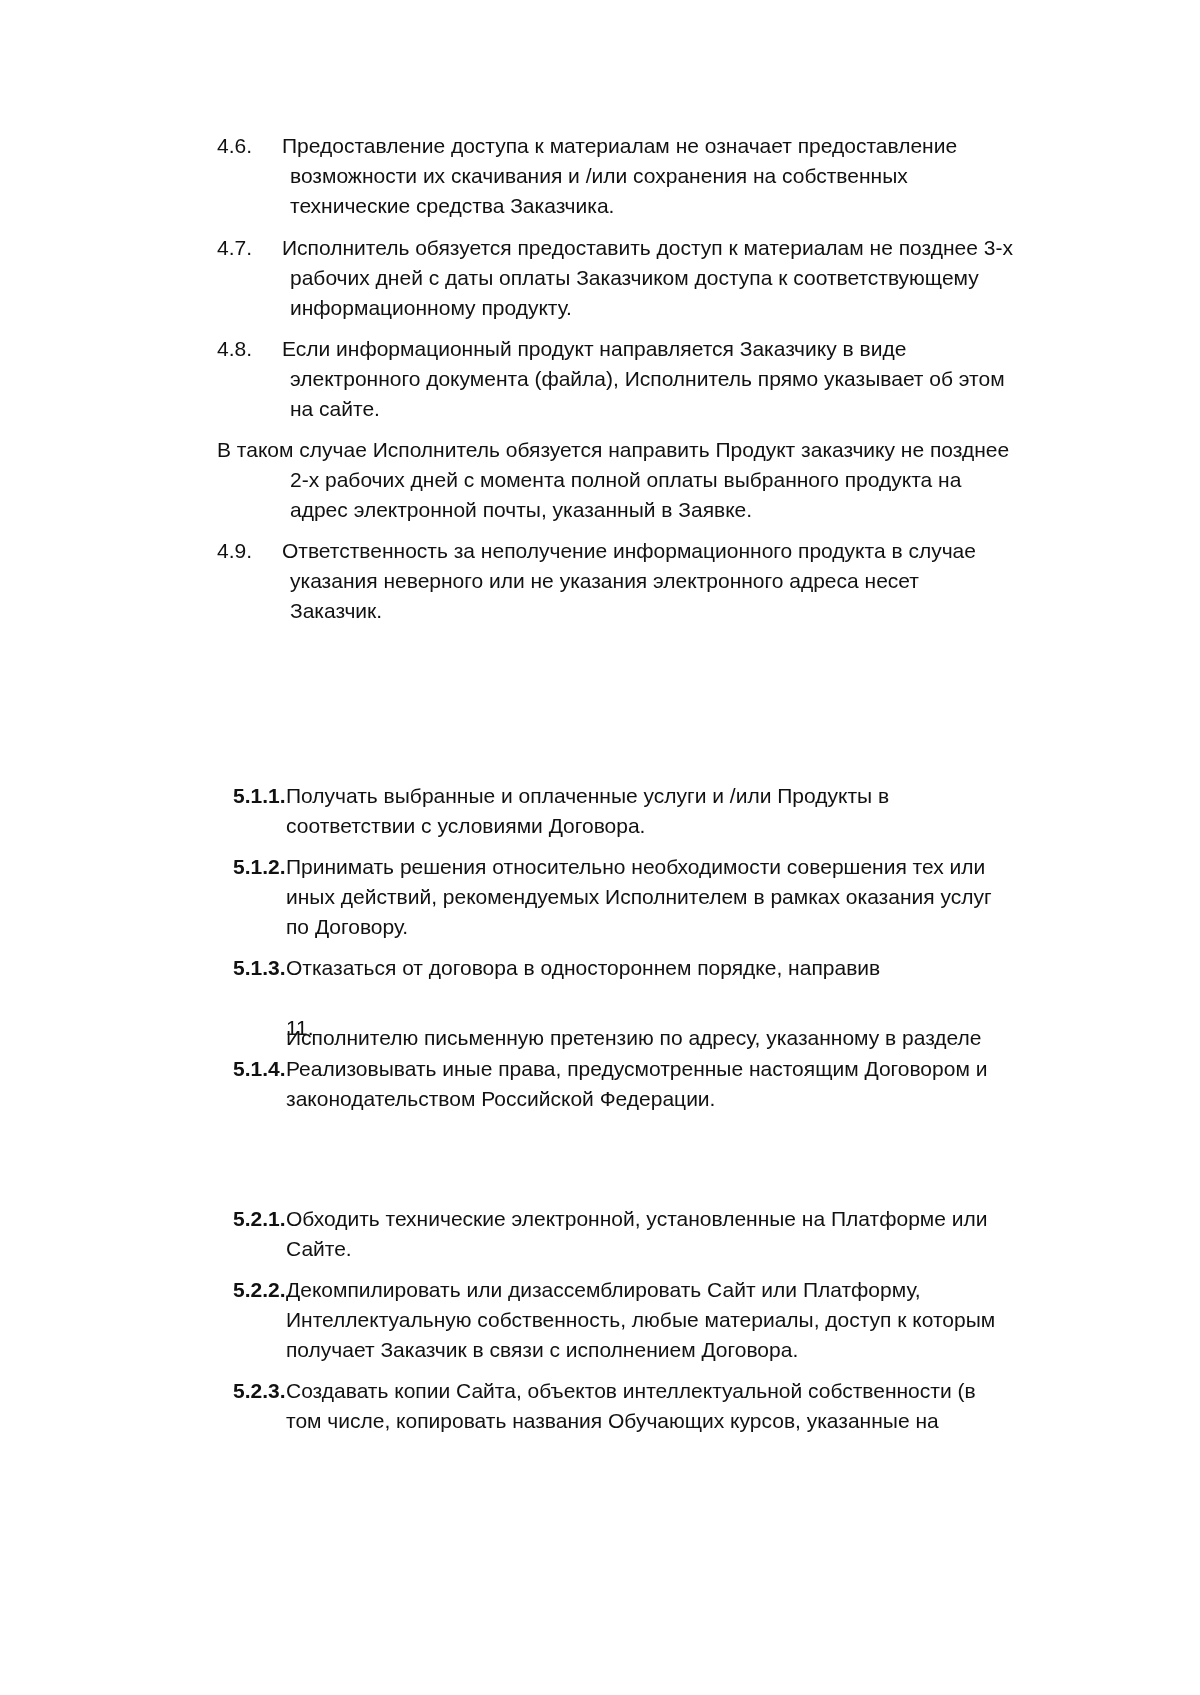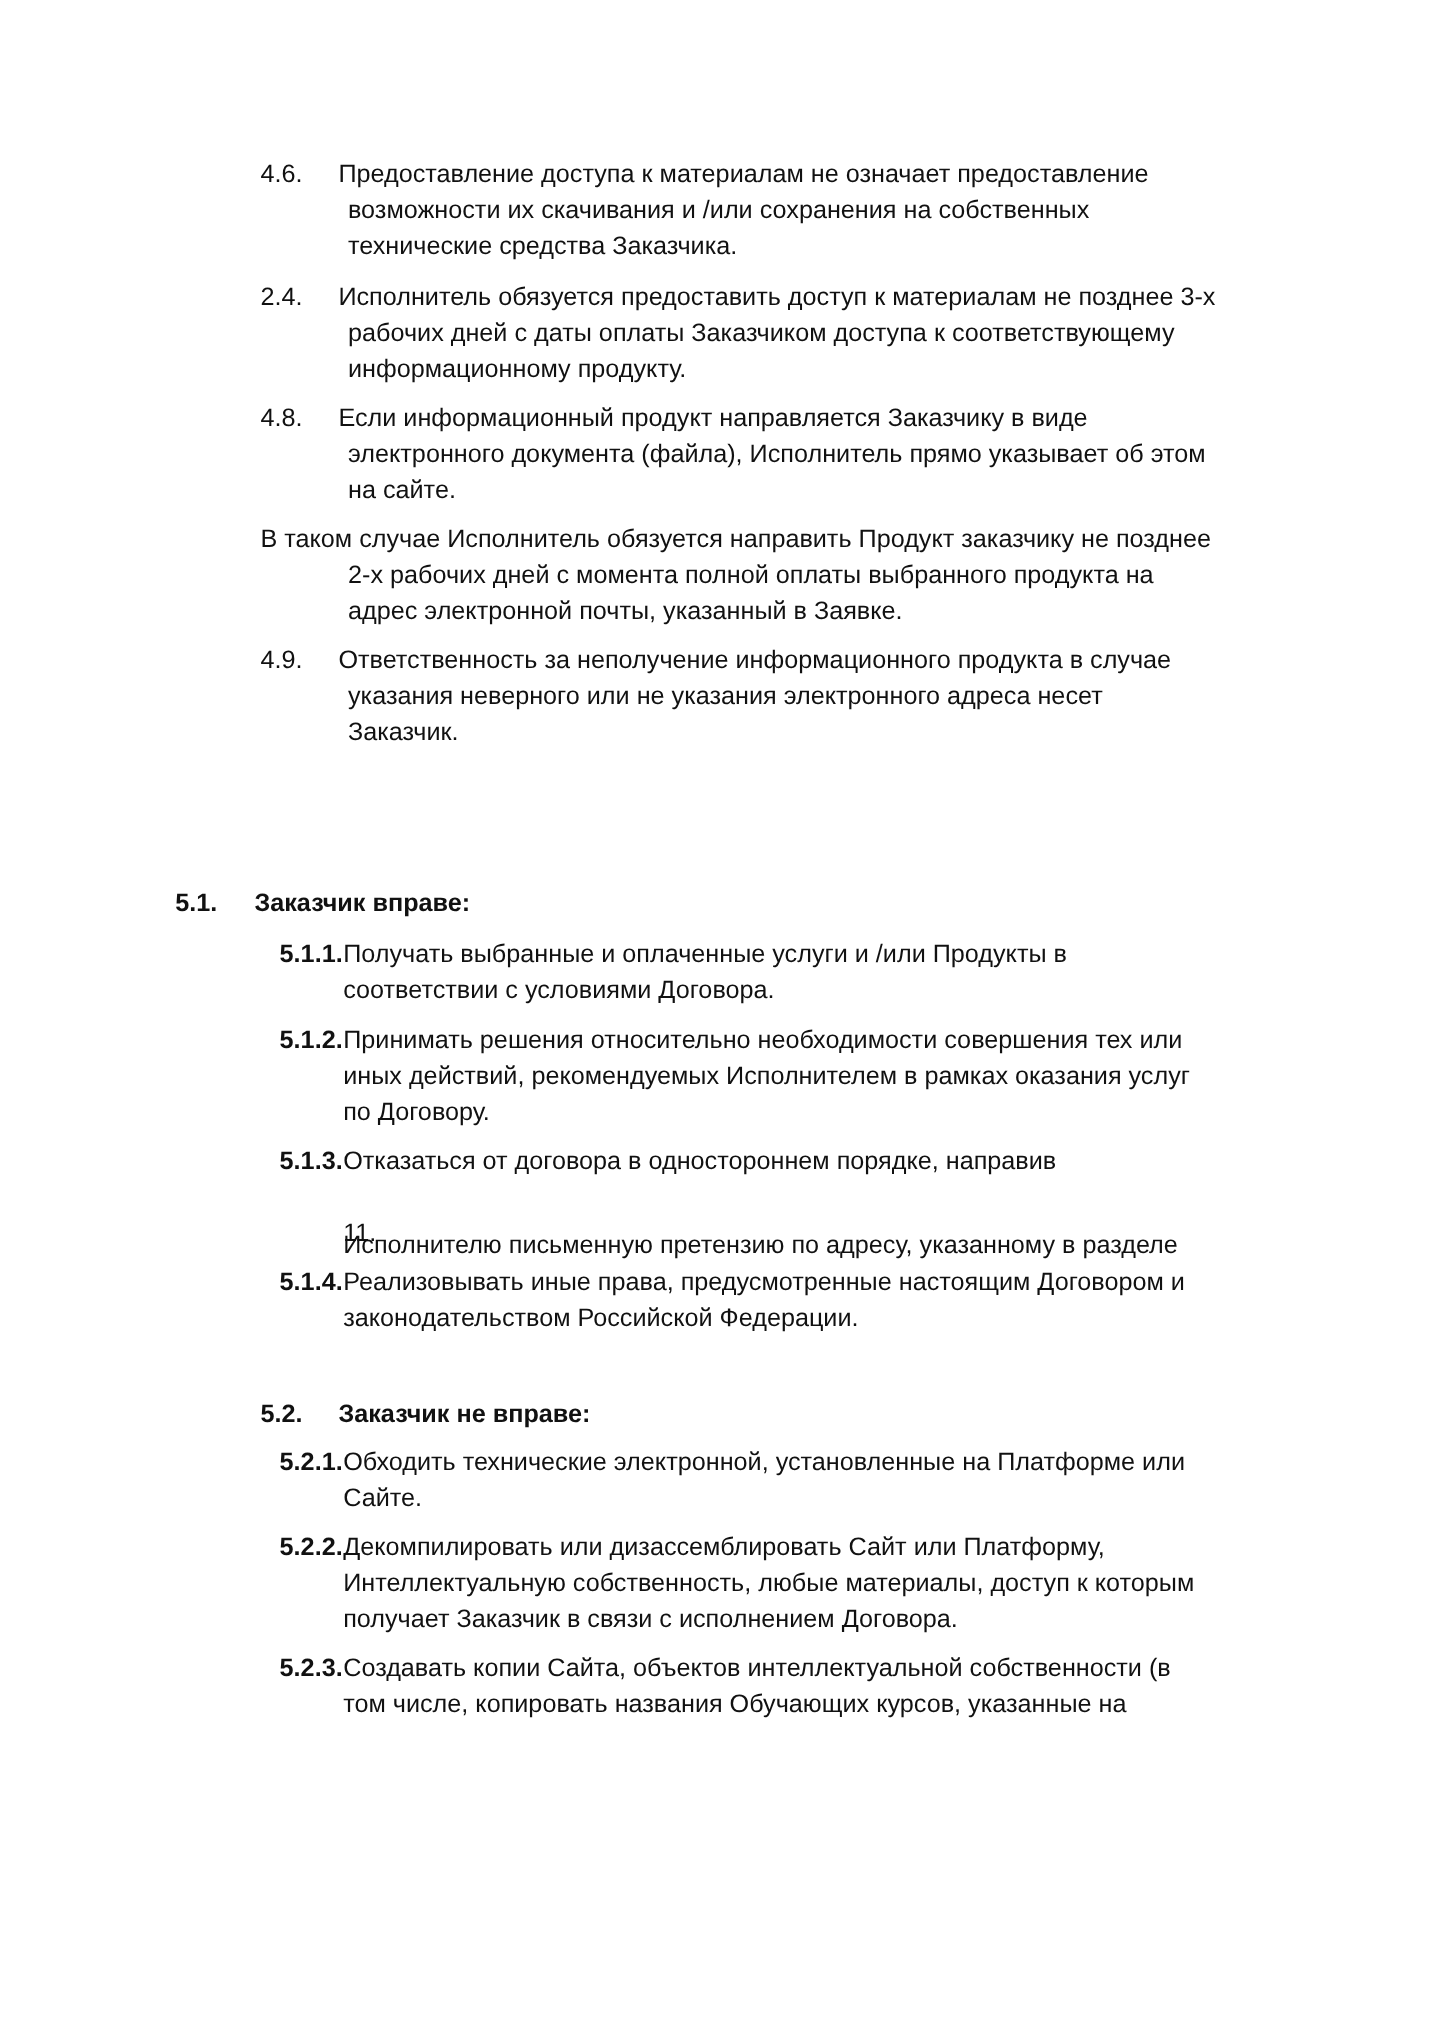--- a/index.html
+++ b/index.html
@@ -102,21 +102,21 @@
 <div class="page">
 
   <div class="block item4" style="top:130px;">
     <span class="num">4.6.</span>
     <span class="first">Предоставление доступа к материалам не означает предоставление</span>
     <span class="cont" style="top:30px;">возможности их скачивания и /или сохранения на собственных</span>
     <span class="cont" style="top:60px;">технические средства Заказчика.</span>
   </div>
 
   <div class="block item4" style="top:232px;">
-    <span class="num">2.4.</span>
+    <span class="num">4.7.</span>
     <span class="first">Исполнитель обязуется предоставить доступ к материалам не позднее 3-х</span>
     <span class="cont" style="top:30px;">рабочих дней с даты оплаты Заказчиком доступа к соответствующему</span>
     <span class="cont" style="top:60px;">информационному продукту.</span>
   </div>
 
   <div class="block item4" style="top:333px;">
     <span class="num">4.8.</span>
     <span class="first">Если информационный продукт направляется Заказчику в виде</span>
     <span class="cont" style="top:30px;">электронного документа (файла), Исполнитель прямо указывает об этом</span>
     <span class="cont" style="top:60px;">на сайте.</span>
@@ -129,24 +129,20 @@
   </div>
 
   <div class="block item4" style="top:535px;">
     <span class="num">4.9.</span>
     <span class="first">Ответственность за неполучение информационного продукта в случае</span>
     <span class="cont" style="top:30px;">указания неверного или не указания электронного адреса несет</span>
     <span class="cont" style="top:60px;">Заказчик.</span>
   </div>
 
 
-  <div class="block sub-heading" style="left:146px; top:737px; width:500px; height:32px;">
-    <span class="num">5.1.</span>
-    <span class="label" style="left:66px;">Заказчик вправе:</span>
-  </div>
 
   <div class="block item5" style="top:780px;">
     <span class="num">5.1.1.</span>
     <span class="line" style="top:0;">Получать выбранные и оплаченные услуги и /или Продукты в</span>
     <span class="line" style="top:30px;">соответствии с условиями Договора.</span>
   </div>
 
   <div class="block item5" style="top:851px;">
     <span class="num">5.1.2.</span>
     <span class="line" style="top:0;">Принимать решения относительно необходимости совершения тех или</span>
@@ -160,24 +156,20 @@
     <span class="line" style="top:30px;margin-top:40px;">Исполнителю письменную претензию по адресу, указанному в разделе</span>
     <span class="line" style="top:60px;">11.</span>
   </div>
 
   <div class="block item5" style="top:1053px;">
     <span class="num">5.1.4.</span>
     <span class="line" style="top:0;">Реализовывать иные права, предусмотренные настоящим Договором и</span>
     <span class="line" style="top:30px;">законодательством Российской Федерации.</span>
   </div>
 
-  <div class="block sub-heading" style="left:217px; top:1163px; width:500px; height:32px;">
-    <span class="num">5.2.</span>
-    <span class="label" style="left:65px;">Заказчик не вправе:</span>
-  </div>
 
   <div class="block item5" style="top:1203px;">
     <span class="num">5.2.1.</span>
     <span class="line" style="top:0;">Обходить технические электронной, установленные на Платформе или</span>
     <span class="line" style="top:30px;">Сайте.</span>
   </div>
 
   <div class="block item5" style="top:1274px;">
     <span class="num">5.2.2.</span>
     <span class="line" style="top:0;">Декомпилировать или дизассемблировать Сайт или Платформу,</span>

